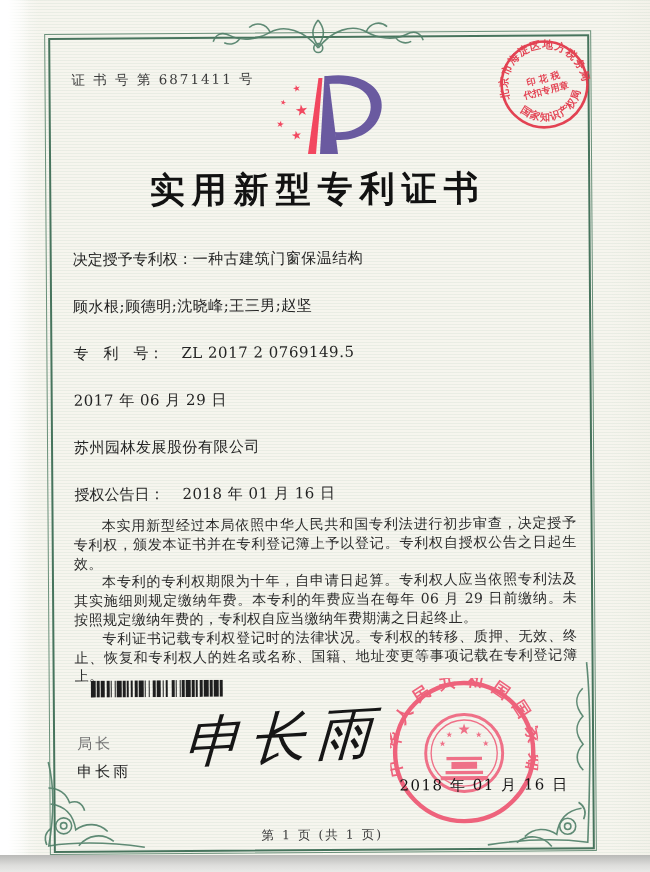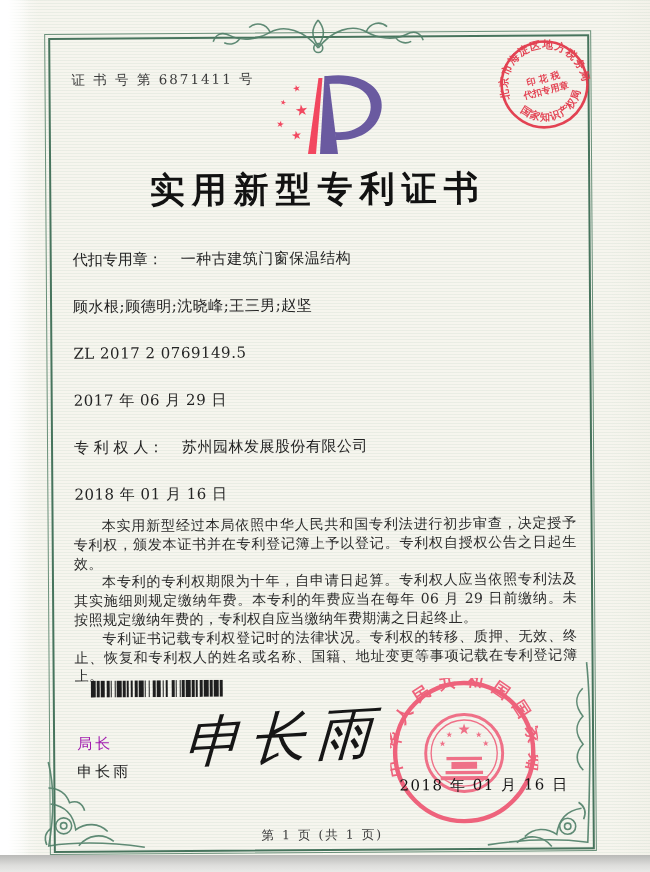--- a/index.html
+++ b/index.html
@@ -43,21 +43,21 @@
 
   .paras{position:absolute;left:73px;top:515px;width:503px;font-size:14px;
     line-height:18.8px;color:#2c2c2c;text-align:justify;letter-spacing:0.4px;}
   .paras p{margin:0;text-indent:2em;}
 
   .barcode{position:absolute;left:89px;top:679px;width:163px;height:17px;
     display:flex;align-items:stretch;overflow:hidden;}
   .barcode i{display:block;height:100%;background:#1e1e1e;flex:none;}
   .barcode s{display:block;height:100%;flex:none;}
 
-  .issuer-role{position:absolute;left:75px;top:733px;font-size:15px;color:#a21caf;
+  .issuer-role{position:absolute;left:75px;top:733px;font-size:15px;color:#737373;
     letter-spacing:3px;font-family:Liberation Mono, monospace;}
   .issuer-name{position:absolute;left:75px;top:761px;font-size:15px;color:#242424;
     letter-spacing:3px;font-family:"DejaVu Sans","Liberation Sans",sans-serif;}
   .autograph{position:absolute;left:182px;top:700px;width:210px;font-size:56px;
     color:#161616;font-style:italic;letter-spacing:10px;
     transform:rotate(-3deg) skewX(-6deg);white-space:nowrap;}
 
   .seal{position:absolute;left:388px;top:679px;width:148px;height:148px;opacity:0.9;}
   .seal-date{position:absolute;left:397px;top:777px;font-size:15px;color:#141414;
     letter-spacing:1.5px;z-index:6;white-space:nowrap;}
@@ -141,37 +141,38 @@
         <textPath href="#ts-bot" startOffset="2">国家知识产权局</textPath>
       </text>
       <text x="50" y="47" font-size="10" fill="#e23648" text-anchor="middle" font-weight="bold">印 花 税</text>
       <text x="50" y="60" font-size="10" fill="#e23648" text-anchor="middle" font-weight="bold">代扣专用章</text>
     </svg>
 
     <div class="title">实用新型专利证书</div>
 
     <div class="fields">
       <div class="field">
-        <span class="lbl">代扣专用章：</span>
+        <span class="lbl">决定授予专利权：</span>
         <span class="val">一种古建筑门窗保温结构</span>
       </div>
       <div class="field">
         <span class="val">顾水根;顾德明;沈晓峰;王三男;赵坚</span>
       </div>
       <div class="field">
+        <span class="lbl">专　利　号：</span>
         <span class="val">ZL 2017 2 0769149.5</span>
       </div>
       <div class="field">
         <span class="val">2017 年 06 月 29 日</span>
       </div>
       <div class="field">
-        <span class="lbl">专 利 权 人：</span>
         <span class="val">苏州园林发展股份有限公司</span>
       </div>
       <div class="field">
+        <span class="lbl">授权公告日：</span>
         <span class="val">2018 年 01 月 16 日</span>
       </div>
     </div>
 
     <div class="paras">
       <p>本实用新型经过本局依照中华人民共和国专利法进行初步审查，决定授予专利权，颁发本证书并在专利登记簿上予以登记。专利权自授权公告之日起生效。</p>
       <p>本专利的专利权期限为十年，自申请日起算。专利权人应当依照专利法及其实施细则规定缴纳年费。本专利的年费应当在每年 06 月 29 日前缴纳。未按照规定缴纳年费的，专利权自应当缴纳年费期满之日起终止。</p>
       <p>专利证书记载专利权登记时的法律状况。专利权的转移、质押、无效、终止、恢复和专利权人的姓名或名称、国籍、地址变更等事项记载在专利登记簿上。</p>
     </div>
 

